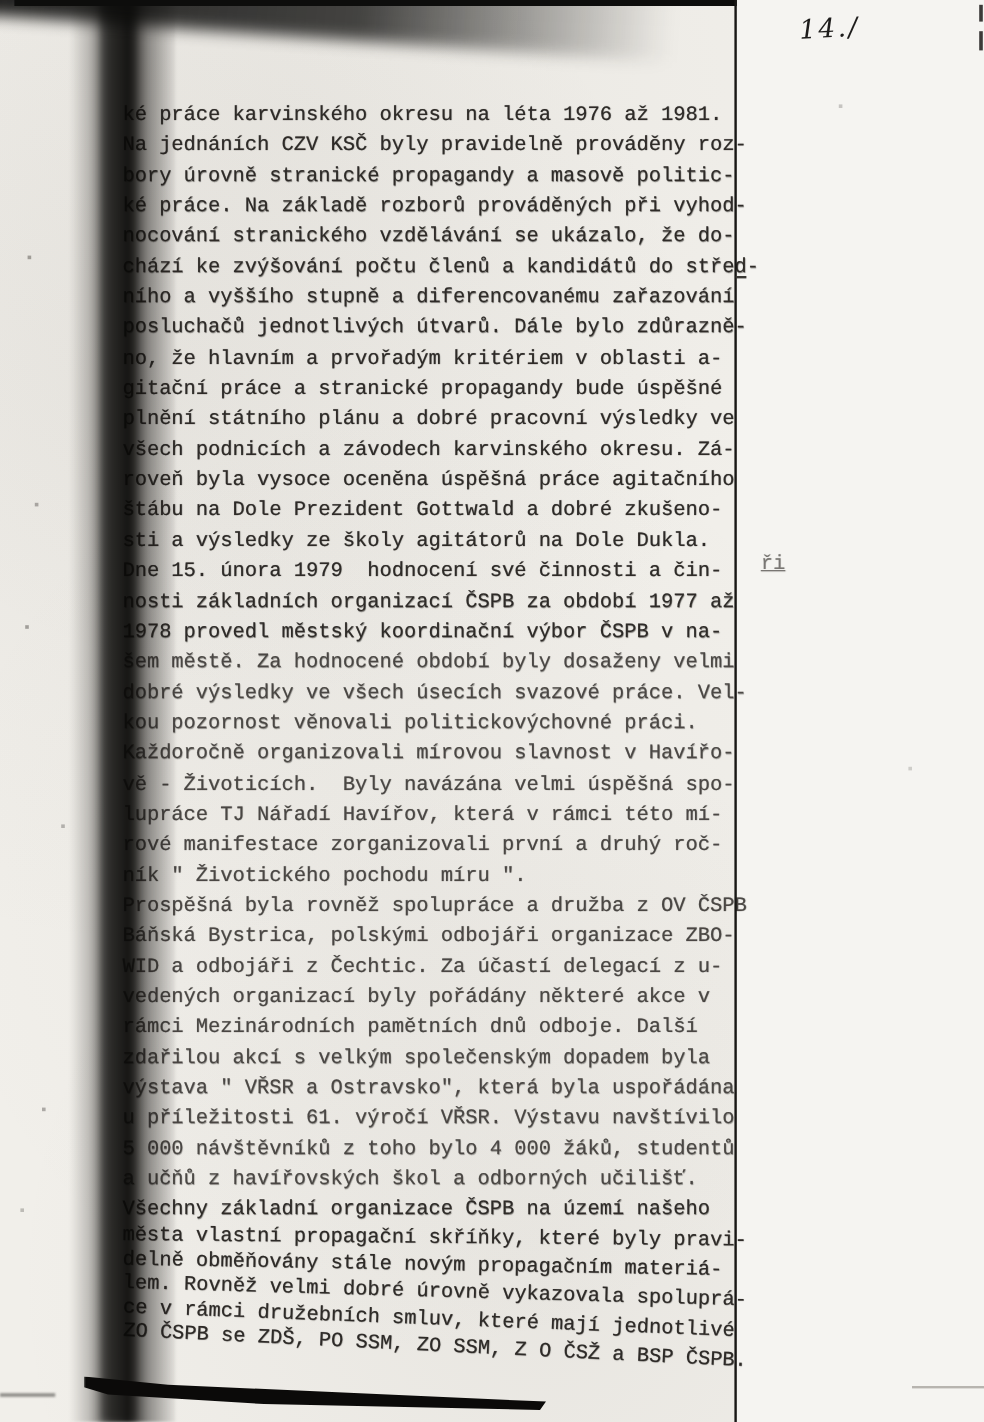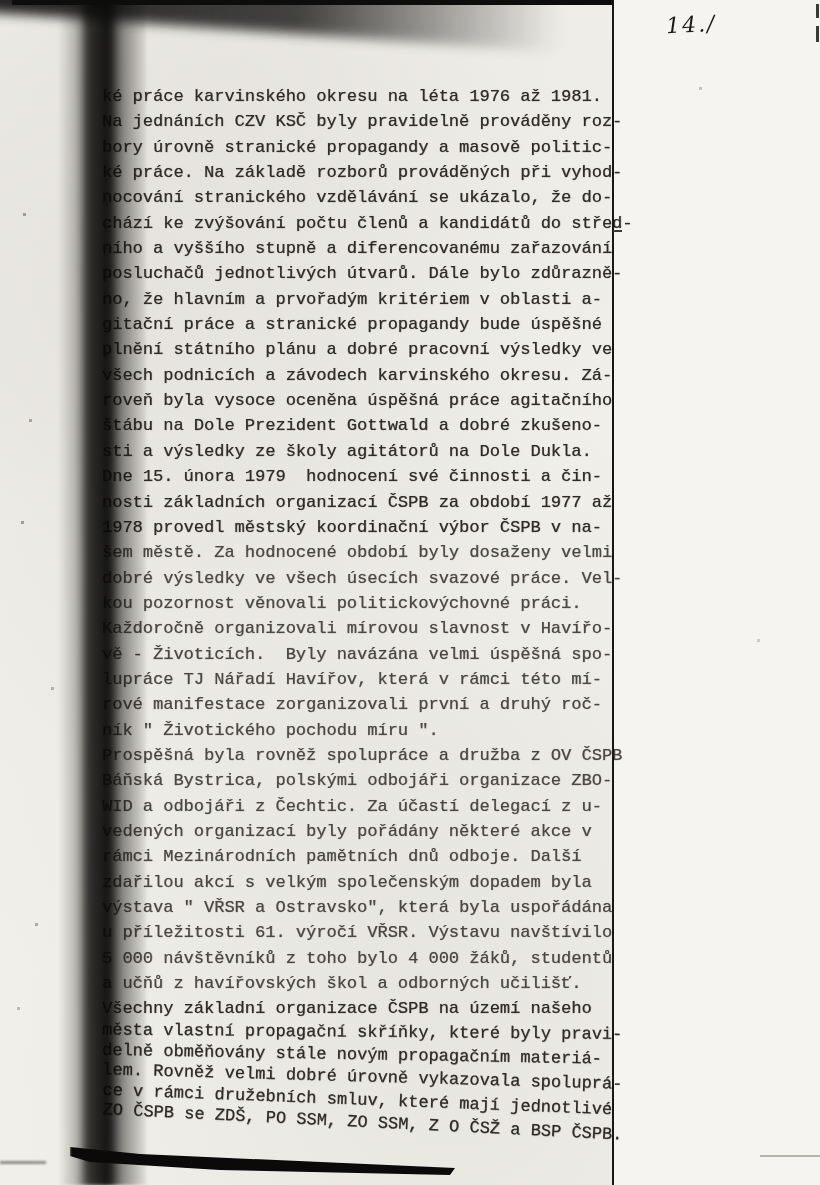--- a/index.html
+++ b/index.html
@@ -158,20 +158,21 @@
       <div class="line" style="transform: rotate(0.5deg); transform-origin: 100% 50%;">města vlastní propagační skříňky, které byly pravi-</div>
       <div class="line" style="transform: rotate(1deg); transform-origin: 100% 50%;">delně obměňovány stále novým propagačním materiá-</div>
       <div class="line" style="transform: rotate(1.6deg); transform-origin: 100% 50%;">lem. Rovněž velmi dobré úrovně vykazovala spoluprá-</div>
       <div class="line" style="transform: rotate(2.2deg); transform-origin: 100% 50%;">ce v rámci družebních smluv, které mají jednotlivé</div>
       <div class="line" style="transform: rotate(2.8deg); transform-origin: 100% 50%;">ZO ČSPB se ZDŠ, PO SSM, ZO SSM, Z O ČSŽ a BSP ČSPB.</div>
     </div>
 
   <div class="page-number">14./</div>
 
   <div class="margin-note">
+    <div class="note2">ři</div>
   </div>
 
   <div class="spine-band"></div>
   <div class="spine-core"></div>
   <div class="topleft-diag"></div>
   <div class="top-strip"></div>
   <div class="right-rule"></div>
   <div class="rule-tick"></div>
   <div class="bottom-wedge"></div>
   <div class="bottom-line-left"></div>

